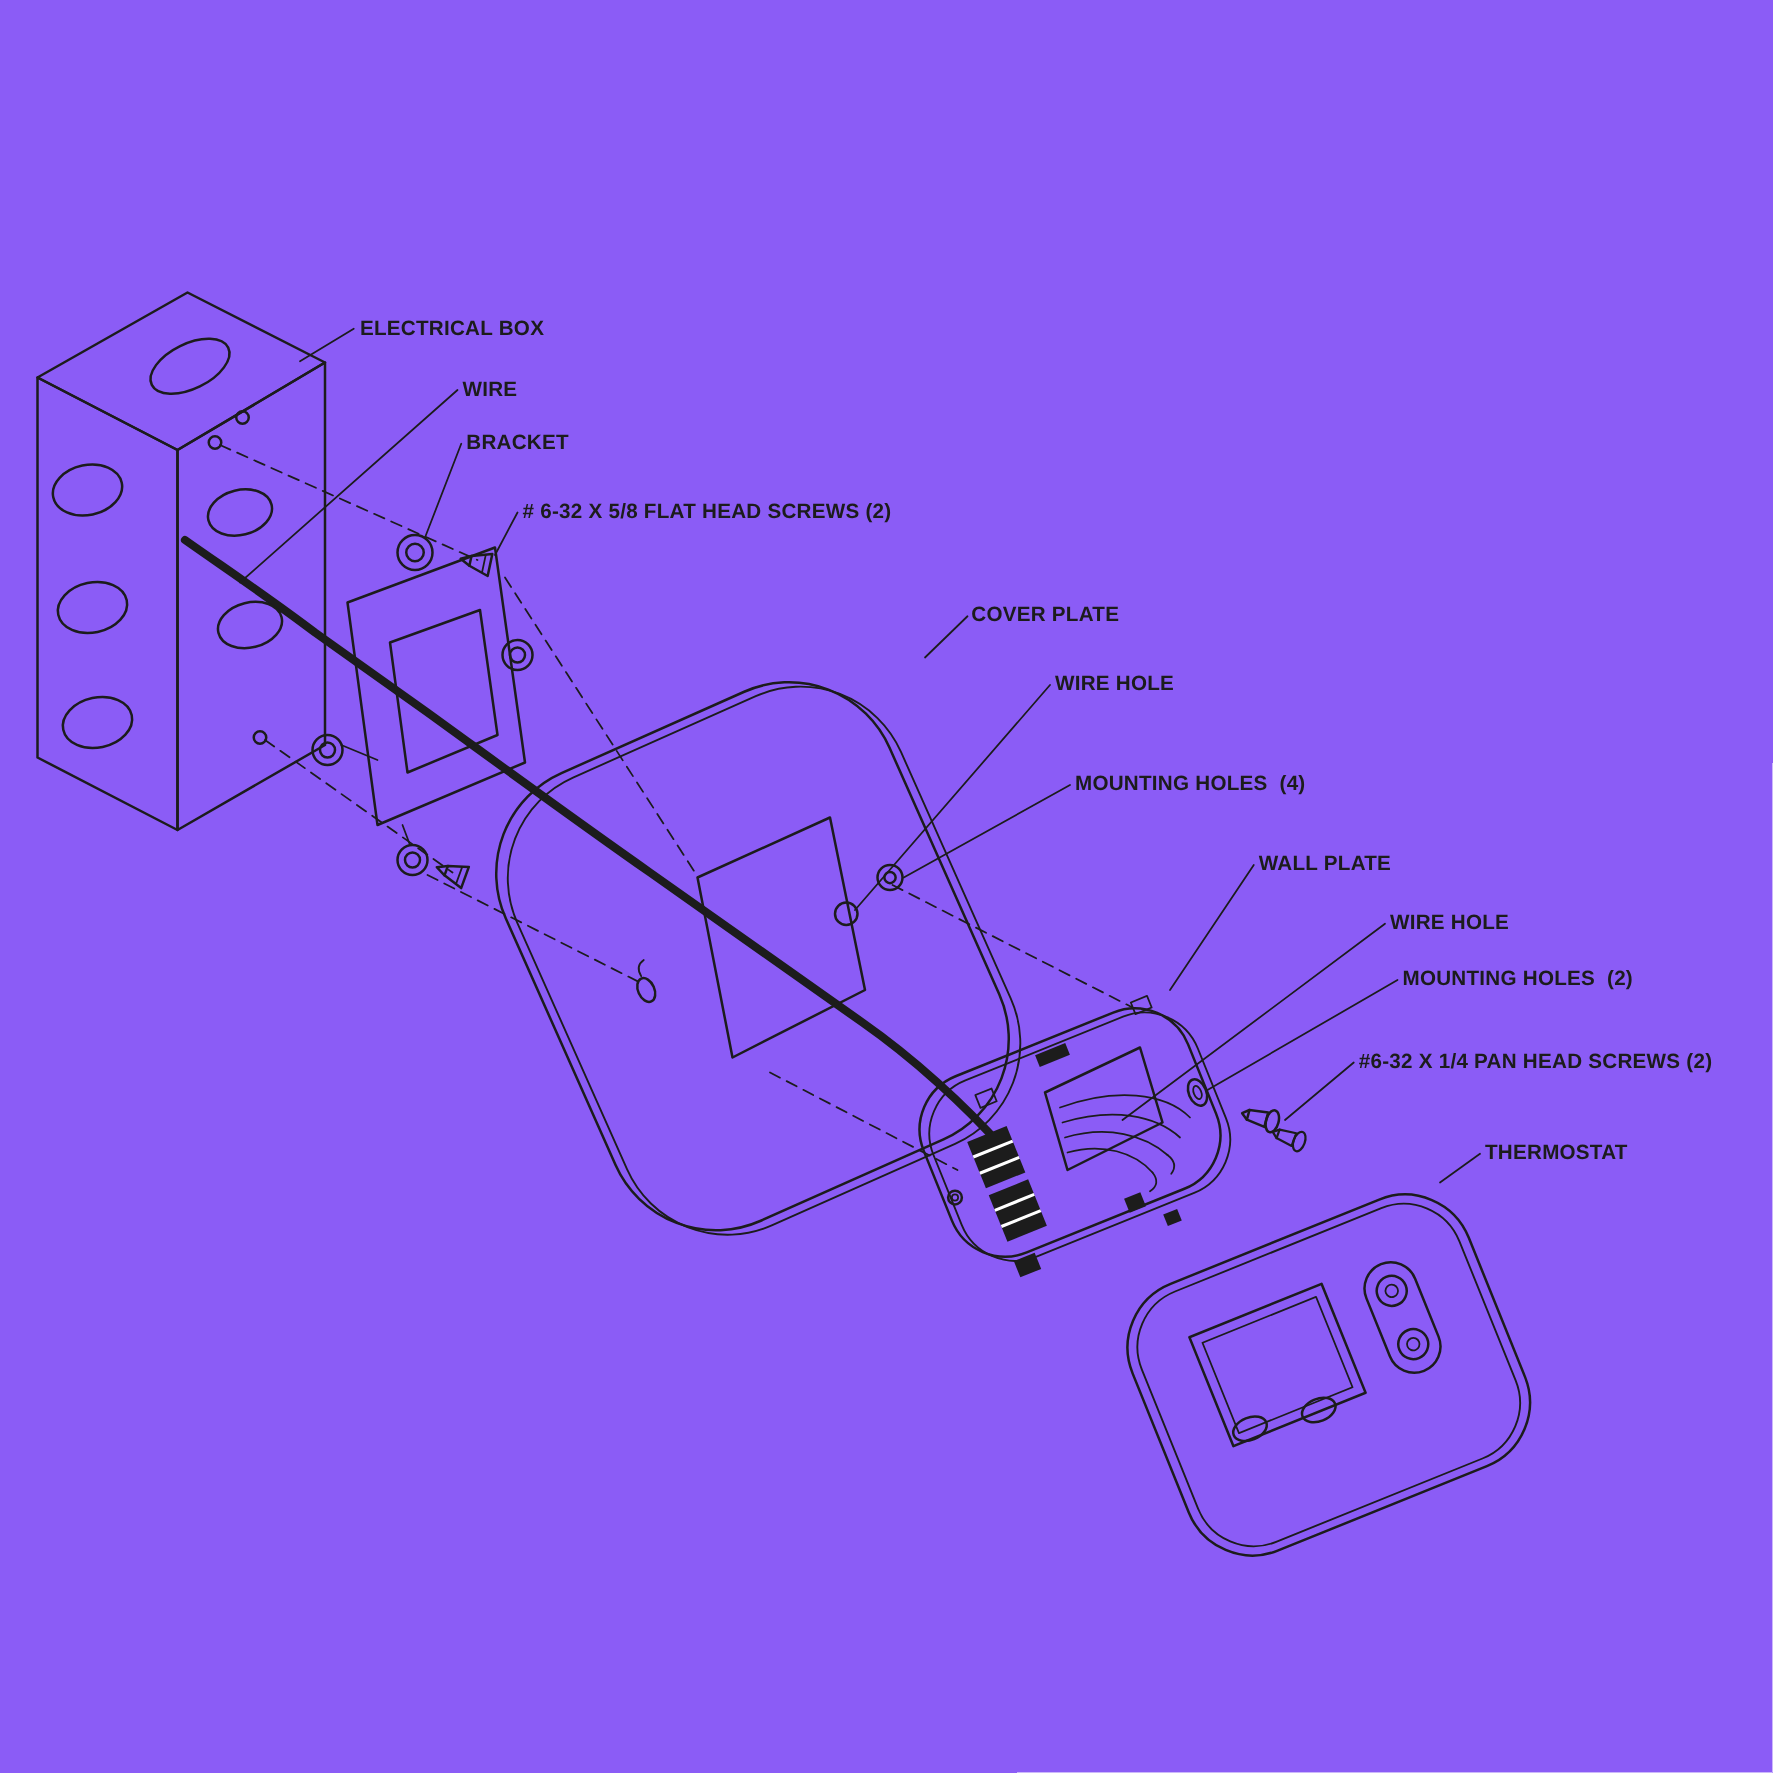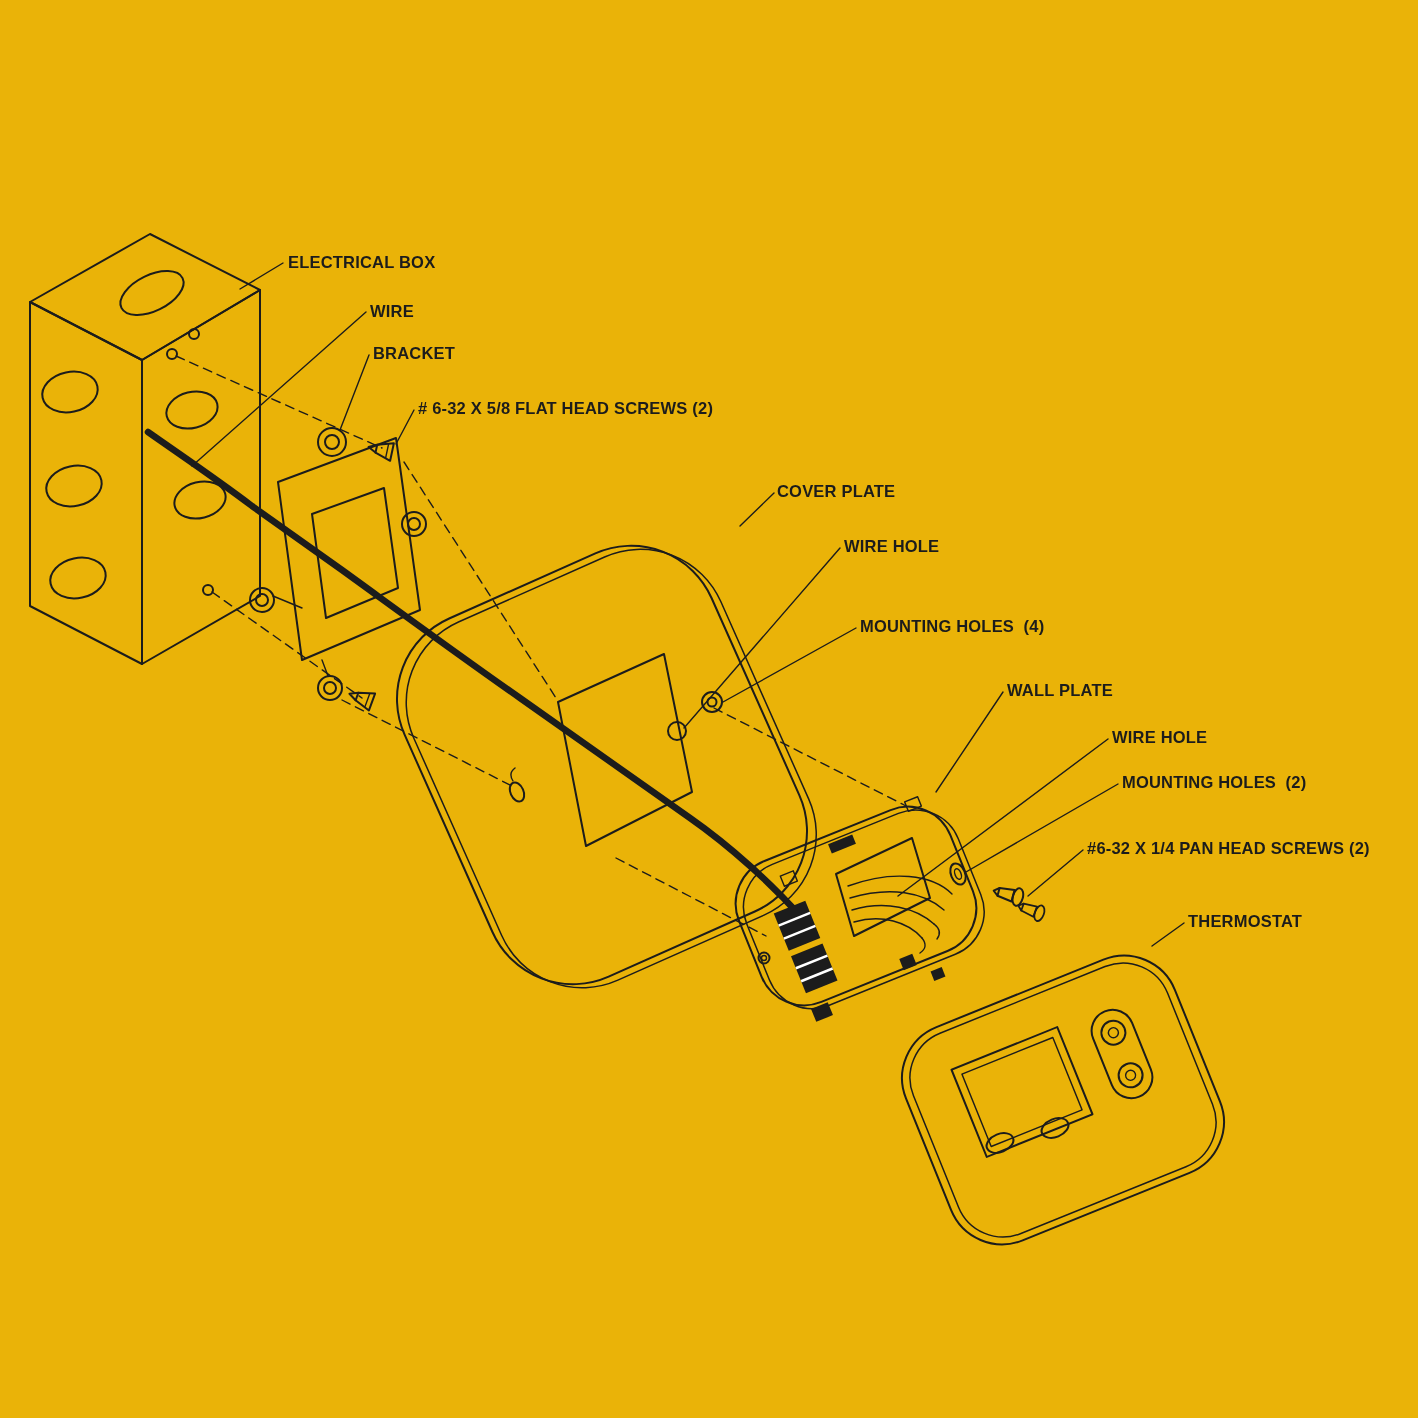--- a/index.html
+++ b/index.html
@@ -1,16 +1,16 @@
 <!DOCTYPE html>
 <html><head>
 <meta charset="utf-8">
 <style>
   html,body{margin:0;padding:0;background:#fff;}
-  .stage{position:relative;width:1418px;height:1418px;background:#eab308;overflow:hidden;
+  .stage{position:relative;width:1418px;height:1418px;background:#8b5cf6;overflow:hidden;
          font-family:"Liberation Sans", sans-serif;}
   svg{display:block;}
   .ln{stroke:#1c1c1c;fill:none;stroke-width:2;stroke-linejoin:round;stroke-linecap:round;}
   .thin{stroke-width:1.4;}
   .edge{stroke-width:1.5;}
   .thick{stroke-width:6.5;}
   .dash{stroke-dasharray:9 6;stroke-width:1.4;}
   .fillb{fill:#1c1c1c;stroke:none;}
   .wstripe{stroke:#ffffff;stroke-width:2.5;}
   .lbl{font-family:"Liberation Sans", sans-serif;font-weight:700;font-size:16.5px;

